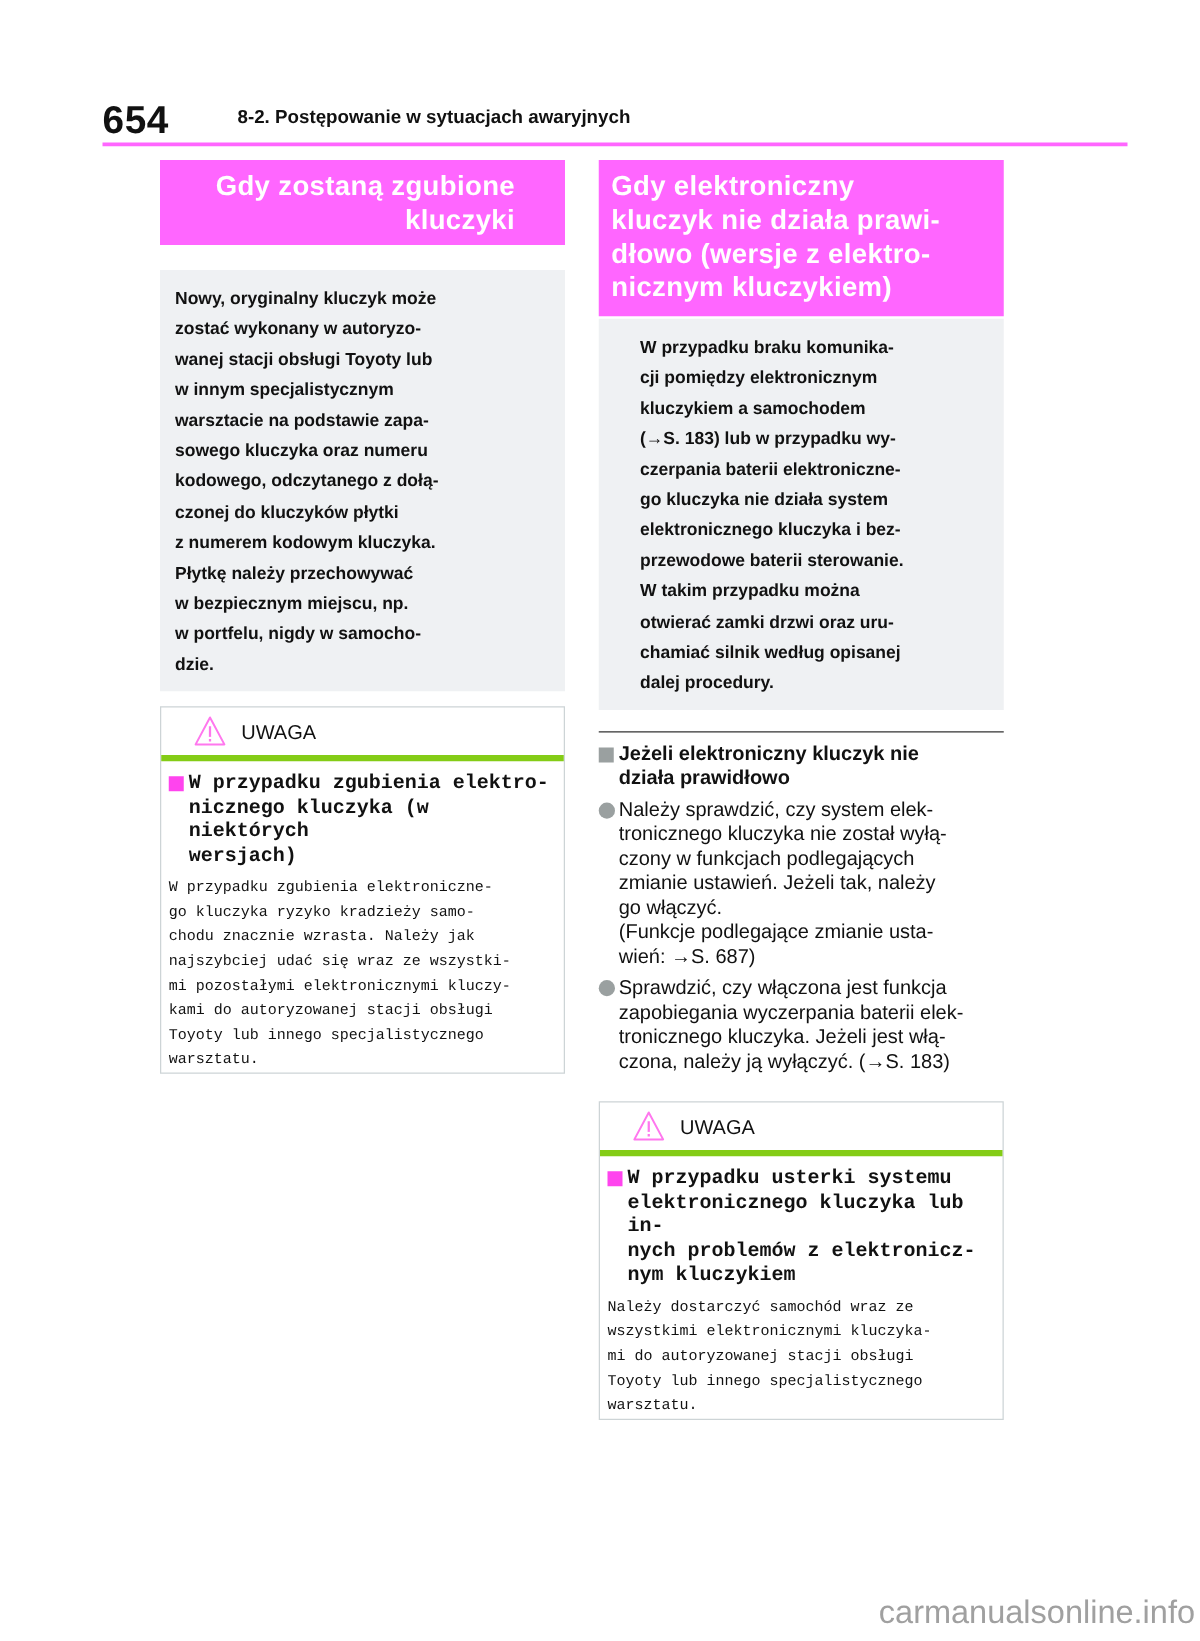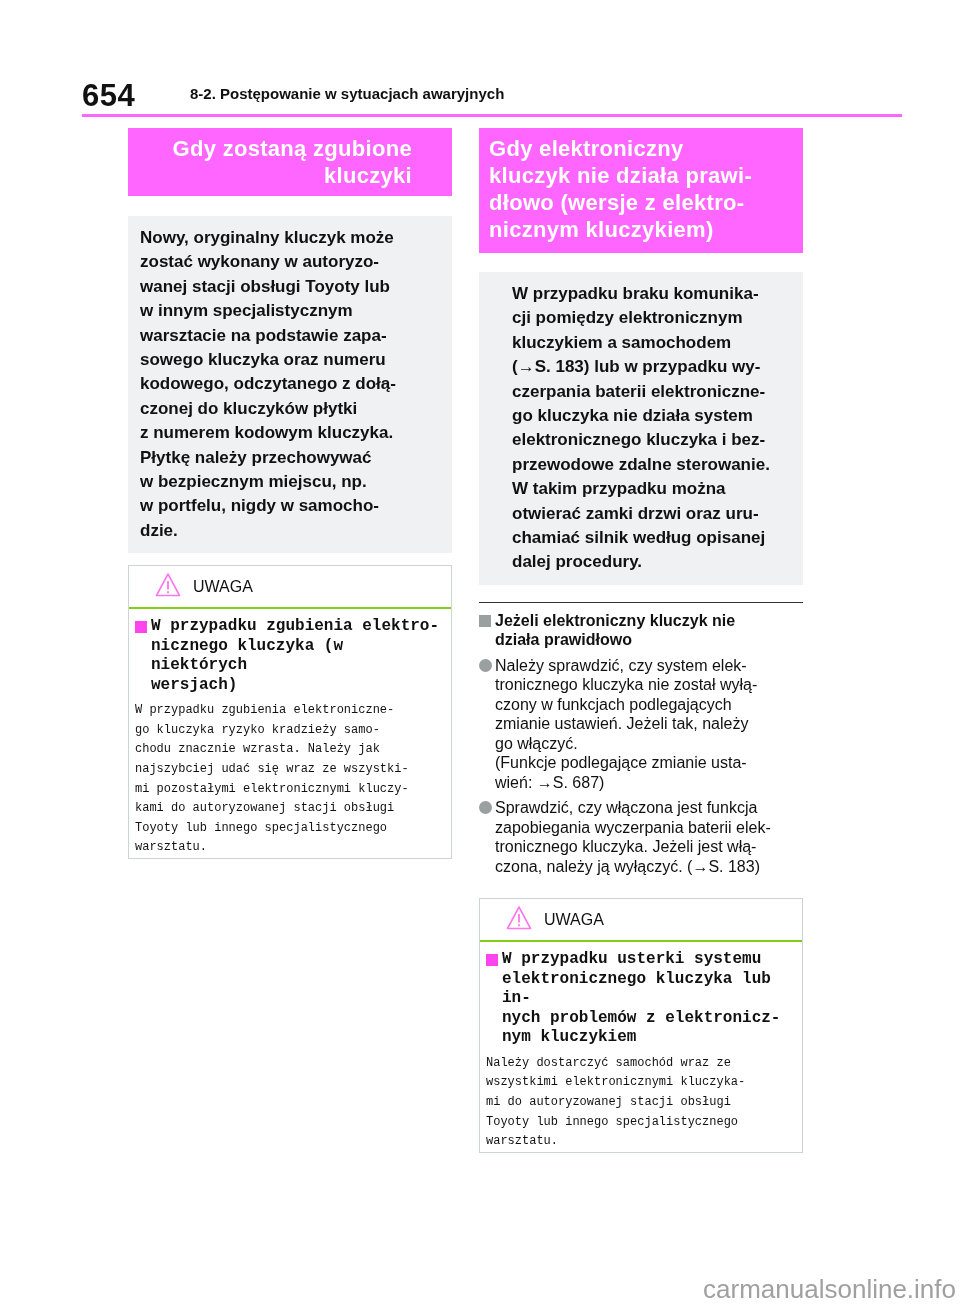--- a/index.html
+++ b/index.html
@@ -10,24 +10,24 @@
     .page-num { position: absolute; left: 0; top: 2px; font-size: 31px; font-weight: bold; letter-spacing: 0.5px; color: #111; }
     .chapter { position: absolute; left: 108px; top: 9px; font-size: 15px; font-weight: bold; color: #111; }
     .header-rule { position: absolute; left: 0; top: 38px; width: 820px; height: 3px; background: #ff66ff; }
 
     .col { position: absolute; top: 128px; width: 324px; }
     .col-left { left: 128px; }
     .col-right { left: 479px; }
 
     .pink-title { background: #ff66ff; color: #ffffff; font-weight: bold; font-size: 22px; line-height: 27px; padding: 7px 10px 10px 10px; letter-spacing: 0.3px; }
 
-    .lead-box { background: #eff1f3; font-weight: bold; font-size: 17px; line-height: 24.4px; padding: 10px 12px 10px 12px; color: #111; }
+    .lead-box { background: #eff1f3; font-weight: bold; font-size: 14px; line-height: 24.4px; padding: 10px 12px 10px 12px; color: #111; }
 
     .warn-box { border: 1px solid #cdd4d6; }
-    .warn-head { height: 43px; border-bottom: 2px solid #84cc16; position: relative; }
+    .warn-head { height: 43px; border-bottom: 5px solid #84cc16; position: relative; }
     .warn-icon { position: absolute; left: 26px; top: 6px; width: 26px; height: 26px; }
     .warn-label { position: absolute; left: 64px; top: 12px; font-size: 16px; color: #111; }
     .warn-body { padding: 8px 6px 0 6px; font-family: Liberation Mono, monospace; }
     .sq-head { position: relative; padding-left: 16px; font-weight: bold; font-size: 16px; line-height: 19.5px; color: #111; }
     .sq { position: absolute; left: 0; top: 4px; width: 12px; height: 12px; }
     .sq-pink { background: #ff44ee; }
     .sq-gray { background: #9aa0a0; }
     .warn-text { font-size: 12px; line-height: 19.6px; margin-top: 6px; color: #111; }
 
     .section-rule { height: 1px; background: #333; margin-top: 0; }
@@ -95,29 +95,29 @@
 </div>
 
 <div class="col col-right">
   <div class="pink-title">
     <div>Gdy elektroniczny</div>
     <div>kluczyk nie działa prawi-</div>
     <div>dłowo (wersje z elektro-</div>
     <div>nicznym kluczykiem)</div>
   </div>
 
-  <div class="lead-box" style="margin-top:19px;padding-left:33px;">
+  <div class="lead-box" style="margin-top:2px;padding-left:33px;">
     <div>W przypadku braku komunika-</div>
     <div>cji pomiędzy elektronicznym</div>
     <div>kluczykiem a samochodem</div>
     <div>(→S. 183) lub w przypadku wy-</div>
     <div>czerpania baterii elektroniczne-</div>
     <div>go kluczyka nie działa system</div>
     <div>elektronicznego kluczyka i bez-</div>
-    <div>przewodowe zdalne sterowanie.</div>
+    <div>przewodowe baterii sterowanie.</div>
     <div>W takim przypadku można</div>
     <div>otwierać zamki drzwi oraz uru-</div>
     <div>chamiać silnik według opisanej</div>
     <div>dalej procedury.</div>
   </div>
 
   <div class="section-rule" style="margin-top:17px;"></div>
 
   <div class="sq-head" style="margin-top:8px;">
     <span class="sq sq-gray"></span>

